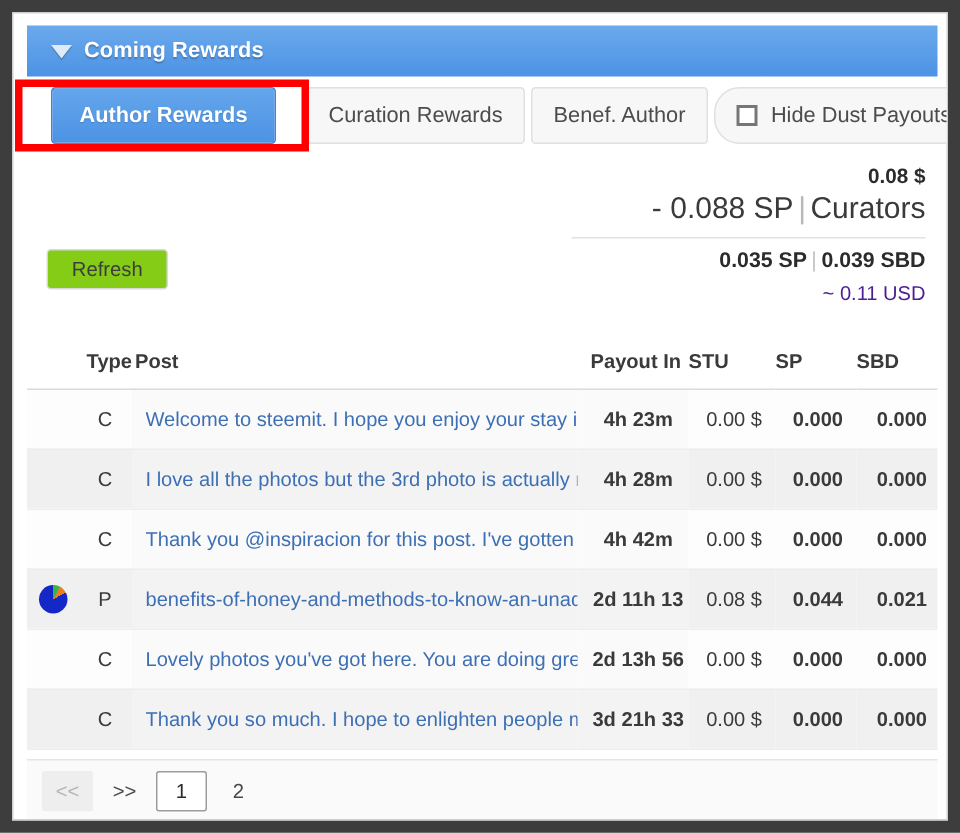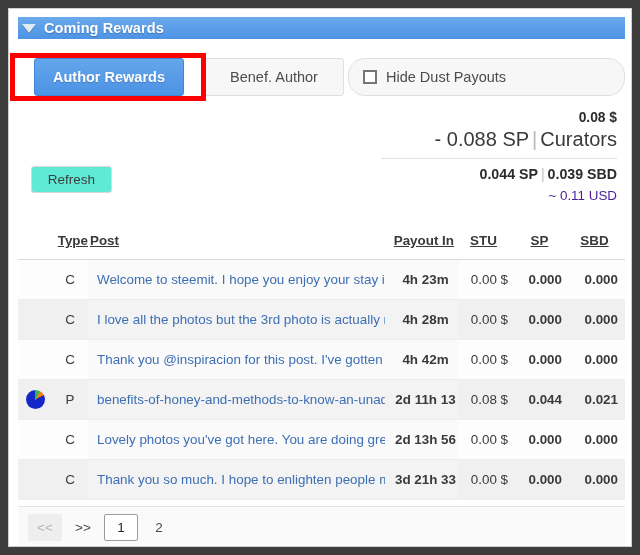--- a/index.html
+++ b/index.html
@@ -23,25 +23,25 @@
     border: 1px solid #cfcfcf;
     overflow: hidden;
   }
 
   
   #panel-header {
     position: absolute;
     left: 9px;
     top: 8px;
     width: 607px;
-    height: 22px;
+    height: 34px;
     background: linear-gradient(#6aa9ec, #4d93e4);
     display: flex;
     align-items: center;
-    padding-left: 4px;
+    padding-left: 16px;
   }
   #collapse-caret {
     width: 0; height: 0;
     border-left: 7px solid transparent;
     border-right: 7px solid transparent;
     border-top: 9px solid #dfeaf7;
     margin-right: 8px;
     filter: drop-shadow(0 1px 0 rgba(0,0,0,.25));
   }
   #panel-title {
@@ -131,21 +131,21 @@
     font-size: 13.6px;
     color: #333;
     line-height: 21px;
   }
   #refresh-button {
     position: absolute;
     left: 13px;
     top: 62px;
     width: 81px;
     height: 27px;
-    background: #5eead4;
+    background: #84cc16;
     border: 1px solid #d9d9d9;
     border-radius: 3px;
     font-size: 13.5px;
     color: #3d3d3d;
     font-family: "Liberation Sans", sans-serif;
     cursor: pointer;
   }
 
   #totals {
     position: absolute;
@@ -200,34 +200,33 @@
     color: #3a3a3a;
     padding: 0;
     height: 40px;
     vertical-align: middle;
   }
   #rewards-table thead th {
     height: 37px;
     font-weight: bold;
     border-bottom: 1px solid #dadada;
     background: #ffffff;
-    text-decoration: underline;
   }
   .col-icon  { width: 34px; }
   .col-type  { width: 36px; text-align: center; }
   .col-post  { width: 297px; text-align: left; padding-left: 9px !important; }
   .col-pay   { width: 74px; text-align: center; padding-left: 7px !important; font-weight: bold; }
   .col-stu   { width: 58px; text-align: right; padding-right: 9px !important; }
   .col-sp    { width: 54px; text-align: right; padding-right: 9px !important; }
   .col-sbd   { width: 54px; text-align: right; padding-right: 7px !important; }
 
   th.col-type { text-align: right; padding-right: 0 !important; }
   th.col-post { padding-left: 2px !important; }
   th.col-pay  { text-align: right; padding-right: 5px !important; padding-left: 0 !important; color: #22b422; }
-  th.col-stu, th.col-sp, th.col-sbd { text-align: center; }
+  th.col-stu, th.col-sp, th.col-sbd { text-align: left; }
 
   tbody tr.row-odd  td { background: #fdfdfd; }
   tbody tr.row-even td { background: #f0f0f0; }
   tbody tr td.col-post,
   tbody tr td.col-pay { background: #fafafa !important; }
   tbody tr.row-even td.col-post,
   tbody tr.row-even td.col-pay { background: #f3f3f3 !important; }
   tbody tr td.col-sp, tbody tr td.col-sbd { font-weight: bold; color: #2d2d2d; }
   tbody tr td.col-stu { color: #555; }
   tbody tr td.col-pay { color: #444; }
@@ -302,41 +301,42 @@
     <span id="panel-title">Coming Rewards</span>
   </div>
 
   <div id="tabstrip">
 
     <div id="tab-author-wrap">
       <div class="tab active" id="tab-author">Author Rewards</div>
       <div id="tab-highlight-box"></div>
     </div>
 
+    <div class="tab" id="tab-curation">Curation Rewards</div>
 
     <div class="tab" id="tab-benef">Benef. Author</div>
 
     <div class="tab" id="tab-dust">
       <span id="dust-checkbox"></span>
       <span>Hide Dust Payouts</span>
     </div>
   </div>
 
   <div id="info-block">
 
     <button id="refresh-button">Refresh</button>
 
     <div id="totals">
       <div id="total-usd-top">0.08 $</div>
       <div id="total-line2">
         <span class="sp-neg">- 0.088 SP</span><span class="sep">|</span><span>Curators</span>
       </div>
       <div id="totals-divider"></div>
       <div id="total-line3">
-        <span>0.044 SP</span><span class="sep">|</span><span>0.039 SBD</span>
+        <span>0.035 SP</span><span class="sep">|</span><span>0.039 SBD</span>
       </div>
       <div id="total-line4">~ 0.11 USD</div>
     </div>
   </div>
 
   <table id="rewards-table">
     <thead>
       <tr>
         <th class="col-icon"></th>
         <th class="col-type">Type</th>

